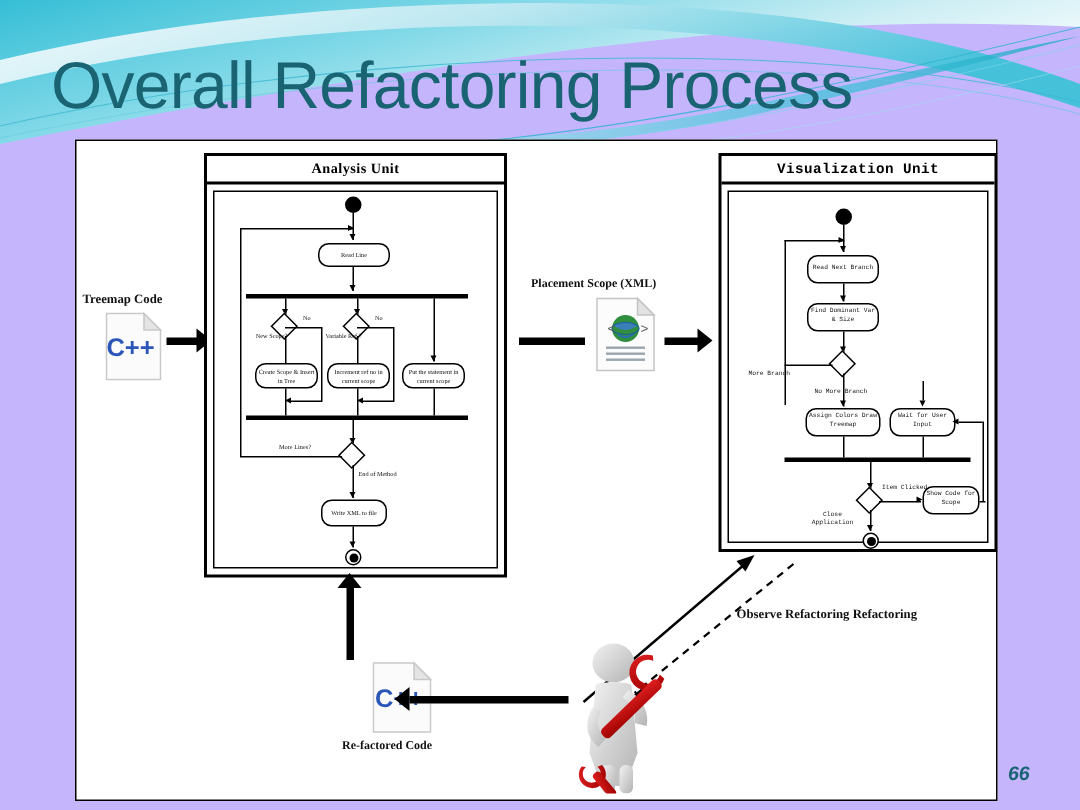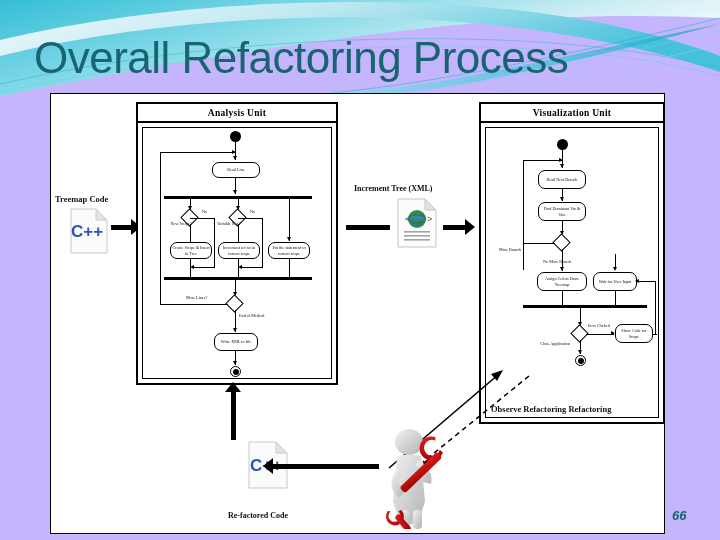--- a/index.html
+++ b/index.html
@@ -200,21 +200,21 @@
       <div class="vline" style="left:97px;top:206px;height:22px;"></div>
       <div class="ah-d" style="left:94.5px;top:224px;"></div>
       <div class="act" style="left:76px;top:229px;width:44px;height:18px;">Write XML to file</div>
       <div class="vline" style="left:97px;top:247px;height:14px;"></div>
       <div class="ah-d" style="left:94.5px;top:257px;"></div>
       <div class="endnode" style="left:92px;top:262px;">
           <i></i>
         </div>
     </div>
 
-    <div class="cap sm" style="left:303px;top:90px;">Increment Tree (XML)</div>
+    <div class="cap sm" style="left:303px;top:90px;">Placement Scope (XML)</div>
     <svg class="fileicon" style="left:345px;top:103px;" width="42" height="52" viewBox="0 0 42 52">
       <path d="M2,2 L29,2 L40,13 L40,50 L2,50 Z" fill="#fcfcfc" stroke="#c4c4c4" stroke-width="1"></path>
       <path d="M29,2 L40,13 L29,13 Z" fill="#e2e2e2" stroke="#c4c4c4" stroke-width="1"></path>
       <circle cx="21" cy="22" r="9" fill="#2f8f3e"></circle>
       <path d="M13,20 Q21,15 29,20 Q21,26 13,20 Z" fill="#3c7ec4" opacity="0.9"></path>
       <path d="M16,26 Q21,30 27,25" fill="none" stroke="#2a6fb0" stroke-width="1.4"></path>
       <ellipse cx="21" cy="22" rx="9" ry="4" fill="none" stroke="#1d5f9e" stroke-width="0.8"></ellipse>
       <text x="9" y="25" font-family="Liberation Sans, sans-serif" font-size="9" fill="#555">&lt;</text>
       <text x="31" y="25" font-family="Liberation Sans, sans-serif" font-size="9" fill="#555">&gt;</text>
       <rect x="8" y="34" width="26" height="1.6" fill="#9aa5ad"></rect>
@@ -224,21 +224,21 @@
 
     <div class="farrow">
       <div class="shaft" style="left:295px;top:131px;width:44px;height:5px;"></div>
     </div>
 
     <div class="farrow">
       <div class="shaft" style="left:392px;top:131px;width:24px;height:5px;"></div>
       <div class="head" style="left:414px;top:125px;border-top:8px solid transparent;border-bottom:8px solid transparent;border-left:10px solid #000;"></div>
     </div>
 
-    <div class="unit" style="left:428px;top:8px;width:186px;height:322px;">
+    <div class="unit" style="left:428px;top:8px;width:186px;height:266px;font-family:Liberation Mono, monospace;">
       <div class="unit-title">Visualization Unit</div>
       <div style="position:absolute;left:4px;top:23px;right:4px;bottom:4px;border:1.5px solid #000;box-sizing:border-box;"></div>
 
       <div class="initnode" style="left:76px;top:35px;"></div>
       <div class="vline" style="left:81px;top:46px;height:18px;"></div>
       <div class="ah-d" style="left:78.5px;top:60px;"></div>
 
       <div class="vline" style="left:42px;top:56px;height:110px;"></div>
       <div class="hline" style="left:42px;top:56px;width:40px;"></div>
       <div class="ah-r" style="left:78px;top:53.5px;"></div>
@@ -286,21 +286,21 @@
       <div class="endnode" style="left:94px;top:251px;">
           <i></i>
         </div>
     </div>
 
     <svg class="fileicon" style="left:196px;top:346px;" width="42" height="50" viewBox="0 0 42 50">
       <path d="M2,2 L29,2 L40,13 L40,48 L2,48 Z" fill="#fbfbfb" stroke="#c9c9c9" stroke-width="1"></path>
       <path d="M29,2 L40,13 L29,13 Z" fill="#e4e4e4" stroke="#c9c9c9" stroke-width="1"></path>
       <text x="19" y="31" font-family="Liberation Sans, sans-serif" font-size="17" font-weight="bold" fill="#2b56b8" text-anchor="middle">C++</text>
     </svg>
-    <div class="cap sm" style="left:177px;top:398px;margin-top:19px;">Re-factored Code</div>
+    <div class="cap sm" style="left:177px;top:398px;">Re-factored Code</div>
 
     <div class="farrow">
       <div class="shaft" style="left:180px;top:298px;width:5px;height:48px;"></div>
       <div class="head" style="left:174px;top:288px;border-left:8px solid transparent;border-right:8px solid transparent;border-bottom:10px solid #000;"></div>
     </div>
 
     <div class="farrow">
       <div class="shaft" style="left:222px;top:370px;width:106px;height:5px;"></div>
       <div class="head" style="left:212px;top:364px;border-top:8px solid transparent;border-bottom:8px solid transparent;border-right:10px solid #000;"></div>
     </div>

